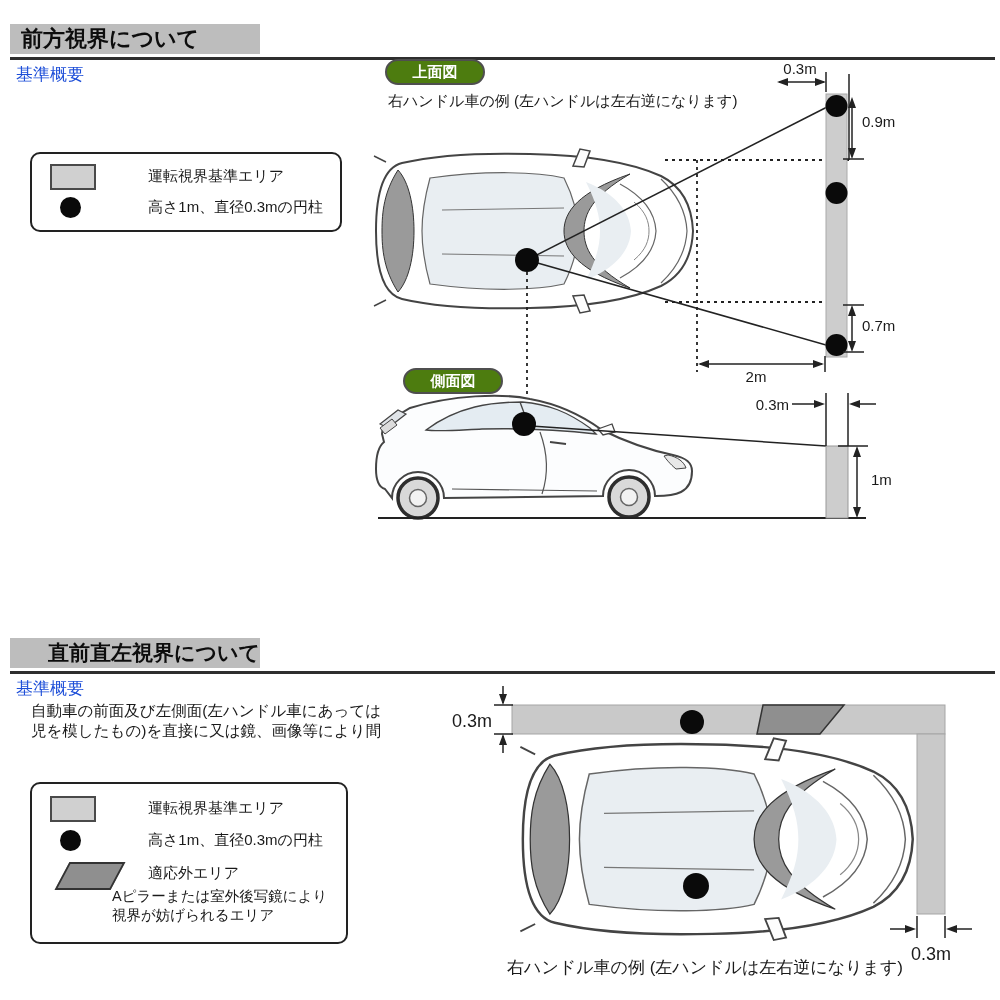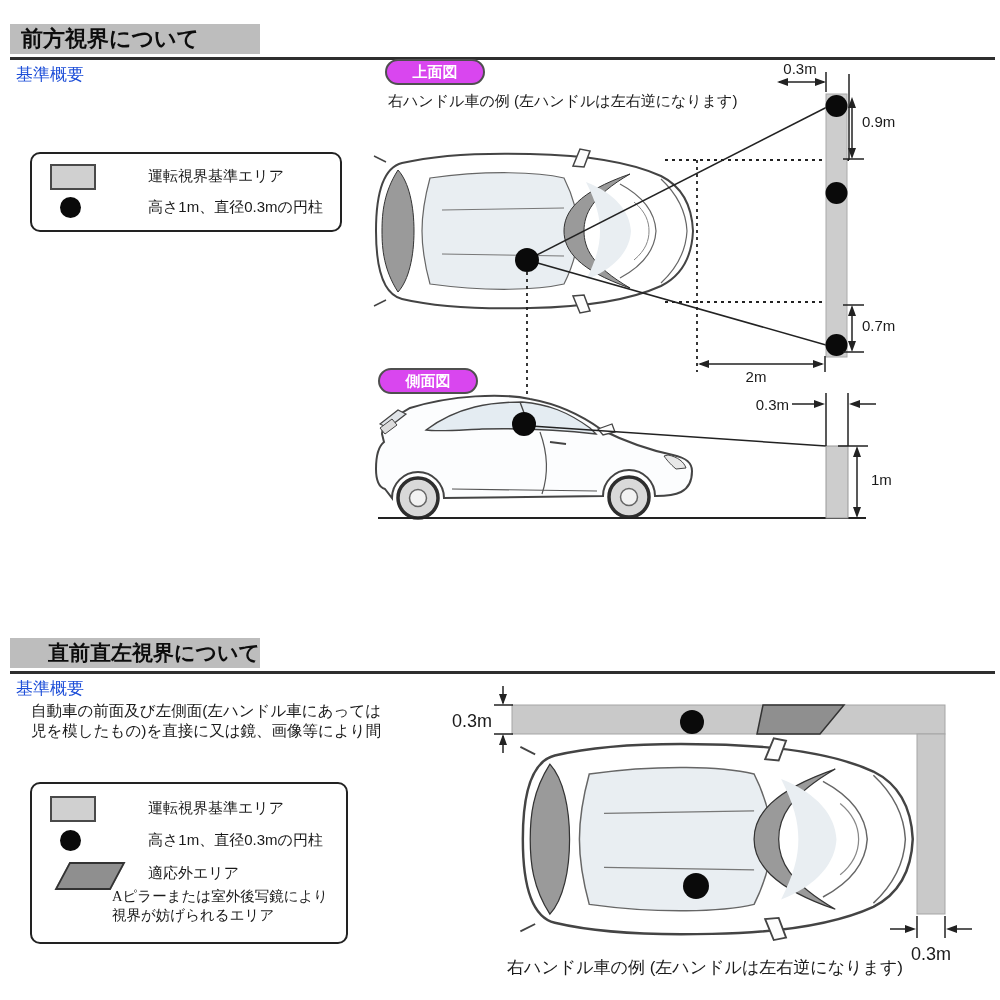--- a/index.html
+++ b/index.html
@@ -8,22 +8,22 @@
   .abs{position:absolute;}
   .hdr{background:#bdbdbd;color:#0d0d0d;font-weight:bold;font-size:22px;line-height:30px;padding-left:11px;width:239px;height:30px;}
   .rule{background:#2e2e2e;height:3px;width:985px;}
   .subhdr{font-weight:normal;font-size:17px;color:#1d4ed8;}
   .para{font-size:15.5px;line-height:19.5px;color:#1a1a1a;}
   .legendbox{border:2px solid #222;border-radius:10px;background:#fff;}
   .swatch-rect{width:42px;height:22px;background:#d0d0d0;border:2px solid #4a4a4a;}
   .swatch-circle{width:21px;height:21px;background:#0a0a0a;border-radius:50%;}
   .swatch-para{width:52px;height:24px;background:#8f8f8f;border:2px solid #333;transform:skewX(-28deg);}
   .legend-label{font-size:15px;color:#1a1a1a;margin-left:36px;}
-  .legend-note{font-size:14.5px;line-height:19px;color:#1a1a1a;font-family:Liberation Serif, serif;}
-  .badge{background:#d946ef;border:2px solid #4f4f4f;border-radius:13px;color:#fff;font-weight:bold;
+  .legend-note{font-size:14.5px;line-height:19px;color:#1a1a1a;}
+  .badge{background:#4d7c0f;border:2px solid #4f4f4f;border-radius:13px;color:#fff;font-weight:bold;
          font-size:15px;width:96px;height:22px;line-height:22px;text-align:center;}
   .cap{font-size:15px;color:#1a1a1a;}
   .cap2{font-size:17px;color:#1a1a1a;text-align:center;}
   svg text{font-family:"Liberation Sans","DejaVu Sans",sans-serif;fill:#1a1a1a;}
 </style>
 </head>
 <body>
 
 <div class="page">
 
@@ -163,21 +163,21 @@
 
   <div class="abs legendbox" style="left:30px;top:152px;width:308px;height:76px;">
     <div class="abs swatch-rect" style="left:18px;top:10px;"></div>
     <div class="abs legend-label" style="left:80px;top:13px;">運転視界基準エリア</div>
     <div class="abs swatch-circle" style="left:28px;top:43px;"></div>
     <div class="abs legend-label" style="left:80px;top:44px;">高さ1m、直径0.3mの円柱</div>
   </div>
 
   <div class="abs badge" style="left:385px;top:59px;">上面図</div>
   <div class="abs cap" style="left:388px;top:92px;">右ハンドル車の例 (左ハンドルは左右逆になります)</div>
-  <div class="abs badge" style="left:378px;top:368px;text-align:center;">側面図</div>
+  <div class="abs badge" style="left:403px;top:368px;text-align:center;">側面図</div>
 
   <div class="abs hdr" style="left:10px;top:638px;font-size:21px;text-align:right;">直前直左視界について</div>
   <div class="abs rule" style="left:10px;top:671px;"></div>
   <div class="abs subhdr" style="left:16px;top:677px;">基準概要</div>
   <div class="abs para" style="left:31px;top:701px;">
     <div>自動車の前面及び左側面(左ハンドル車にあっては</div>
     <div>児を模したもの)を直接に又は鏡、画像等により間</div>
   </div>
 
   <div class="abs legendbox" style="left:30px;top:782px;width:314px;height:158px;">

